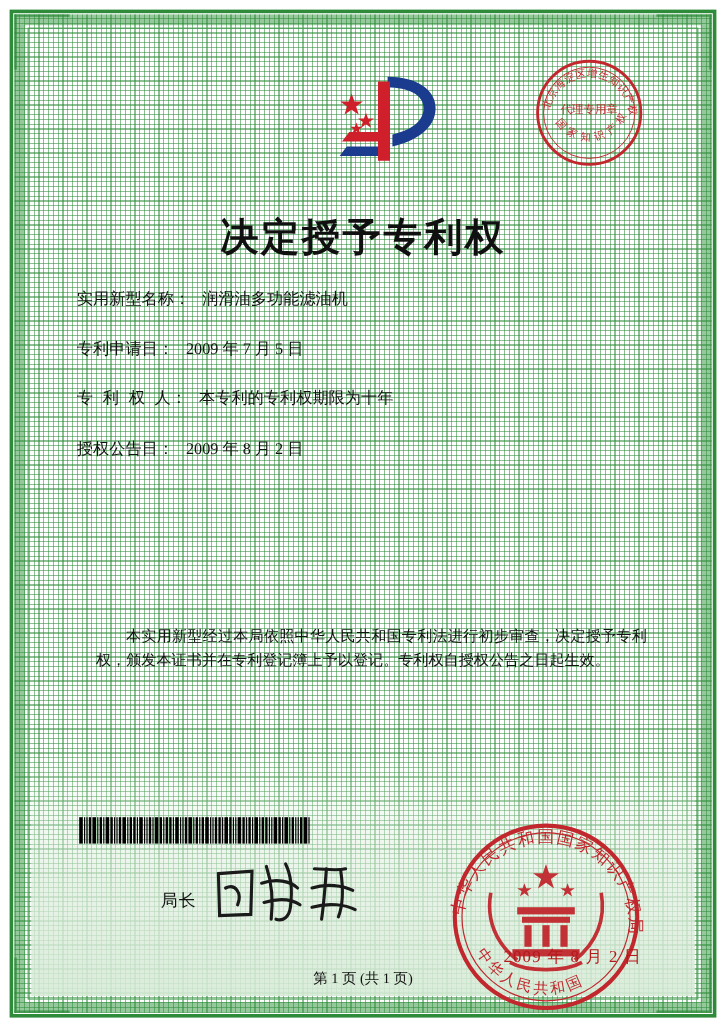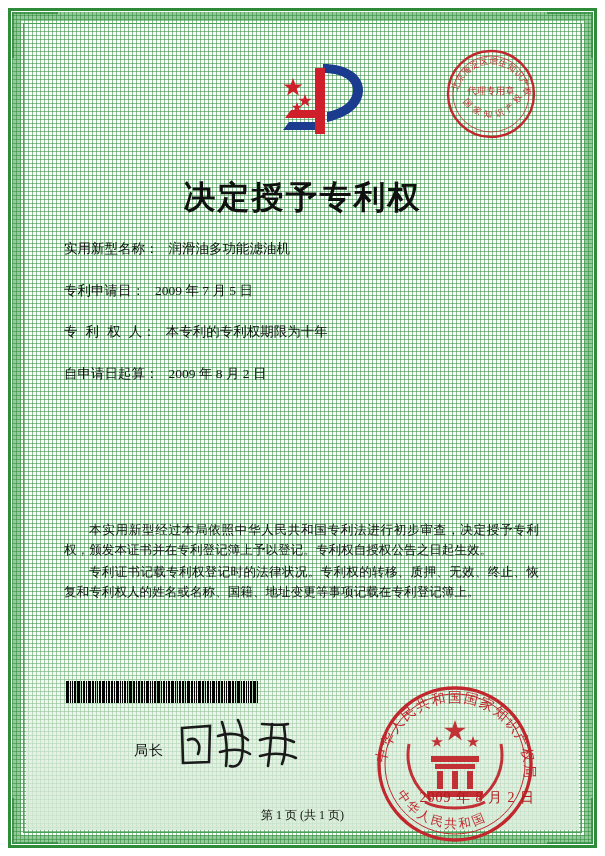--- a/index.html
+++ b/index.html
@@ -172,20 +172,21 @@
     right: 40px;
     top: 495px;
     font-size: 12.6px;
     line-height: 19.5px;
     color: #111;
     text-align: justify;
   }
   .para {
     text-indent: 25px;
     margin-bottom: 3px;
+    margin-left: 16px;
   }
 
   
   .barcode {
     position: absolute;
     left: 40px;
     top: 655px;
     width: 215px;
     height: 22px;
   }
@@ -303,28 +304,27 @@
       </div>
       <div class="field-row">
         <span class="field-label">专利申请日：</span>
         <span class="field-value">2009 年 7 月 5 日</span>
       </div>
       <div class="field-row">
         <span class="field-label">专 利 权 人：</span>
         <span class="field-value">本专利的专利权期限为十年</span>
       </div>
       <div class="field-row">
-        <span class="field-label">自申请日起算：</span>
+        <span class="field-label">授权公告日：</span>
         <span class="field-value">2009 年 8 月 2 日</span>
       </div>
     </div>
 
     <div class="paras">
       <div class="para">本实用新型经过本局依照中华人民共和国专利法进行初步审查，决定授予专利权，颁发本证书并在专利登记簿上予以登记。专利权自授权公告之日起生效。</div>
-      <div class="para">专利证书记载专利权登记时的法律状况。专利权的转移、质押、无效、终止、恢复和专利权人的姓名或名称、国籍、地址变更等事项记载在专利登记簿上。</div>
     </div>
 
     <div class="barcode"><i style="width: 3px;"></i><i style="width: 1px;"></i><i style="width: 1px;"></i><i style="width: 2px;"></i><i style="width: 3px;"></i><i style="width: 1px;"></i><i style="width: 2px;"></i><i style="width: 1px;"></i><i style="width: 3px;"></i><i style="width: 2px;"></i><i style="width: 1px;"></i><i style="width: 1px;"></i><i style="width: 2px;"></i><i style="width: 3px;"></i><i style="width: 1px;"></i><i style="width: 2px;"></i><i style="width: 2px;"></i><i style="width: 1px;"></i><i style="width: 3px;"></i><i style="width: 1px;"></i><i style="width: 1px;"></i><i style="width: 2px;"></i><i style="width: 1px;"></i><i style="width: 3px;"></i><i style="width: 2px;"></i><i style="width: 1px;"></i><i style="width: 2px;"></i><i style="width: 2px;"></i><i style="width: 1px;"></i><i style="width: 3px;"></i><i style="width: 1px;"></i><i style="width: 1px;"></i><i style="width: 2px;"></i><i style="width: 3px;"></i><i style="width: 1px;"></i><i style="width: 2px;"></i><i style="width: 1px;"></i><i style="width: 2px;"></i><i style="width: 3px;"></i><i style="width: 1px;"></i><i style="width: 1px;"></i><i style="width: 2px;"></i><i style="width: 2px;"></i><i style="width: 1px;"></i><i style="width: 3px;"></i><i style="width: 2px;"></i><i style="width: 1px;"></i><i style="width: 1px;"></i><i style="width: 3px;"></i><i style="width: 2px;"></i><i style="width: 1px;"></i><i style="width: 2px;"></i><i style="width: 1px;"></i><i style="width: 3px;"></i><i style="width: 1px;"></i><i style="width: 2px;"></i><i style="width: 2px;"></i><i style="width: 1px;"></i><i style="width: 1px;"></i><i style="width: 3px;"></i><i style="width: 2px;"></i><i style="width: 1px;"></i><i style="width: 3px;"></i><i style="width: 1px;"></i><i style="width: 2px;"></i><i style="width: 1px;"></i><i style="width: 1px;"></i><i style="width: 2px;"></i><i style="width: 3px;"></i><i style="width: 1px;"></i></div>
 
     <div class="chief">局长</div>
 
     <div class="signature">
       <svg width="130" height="62" viewBox="0 0 130 62">
         <g fill="none" stroke="#1a1a1a" stroke-width="2.6" stroke-linecap="round">
           <path d="M6 14 L34 12 L33 48 L7 49 Z"></path>

